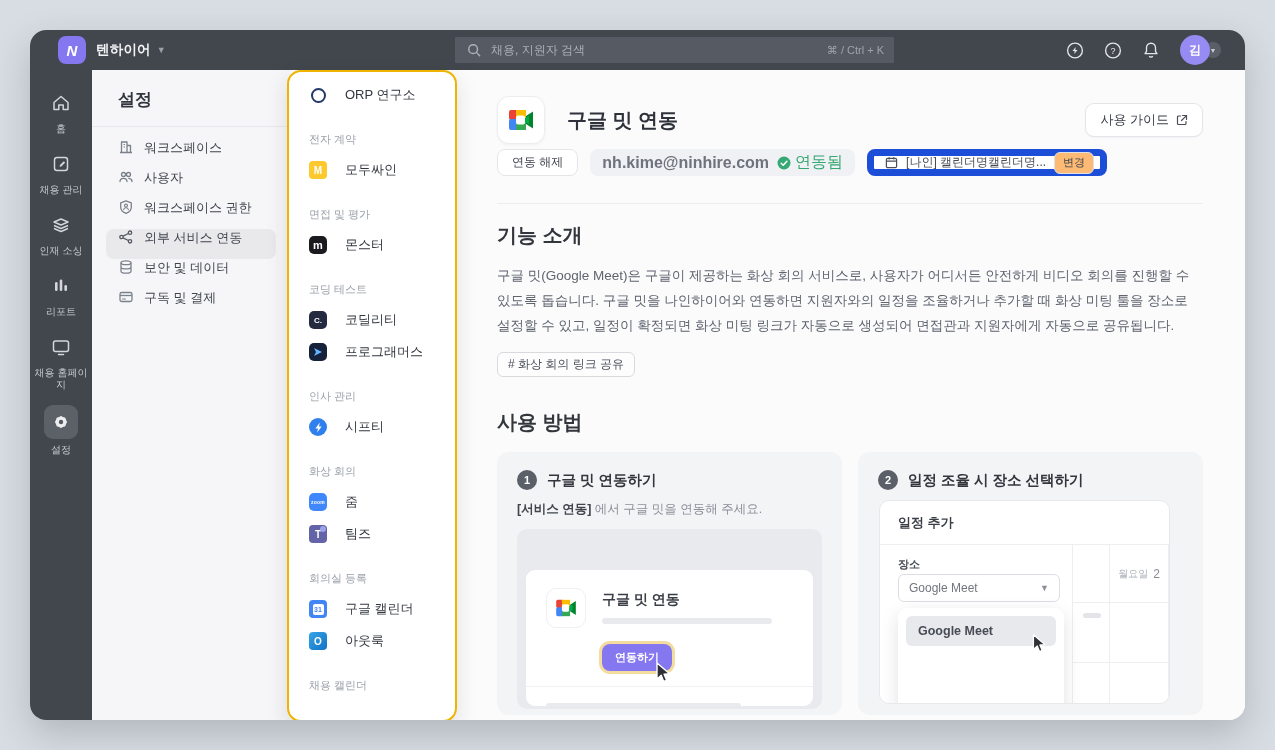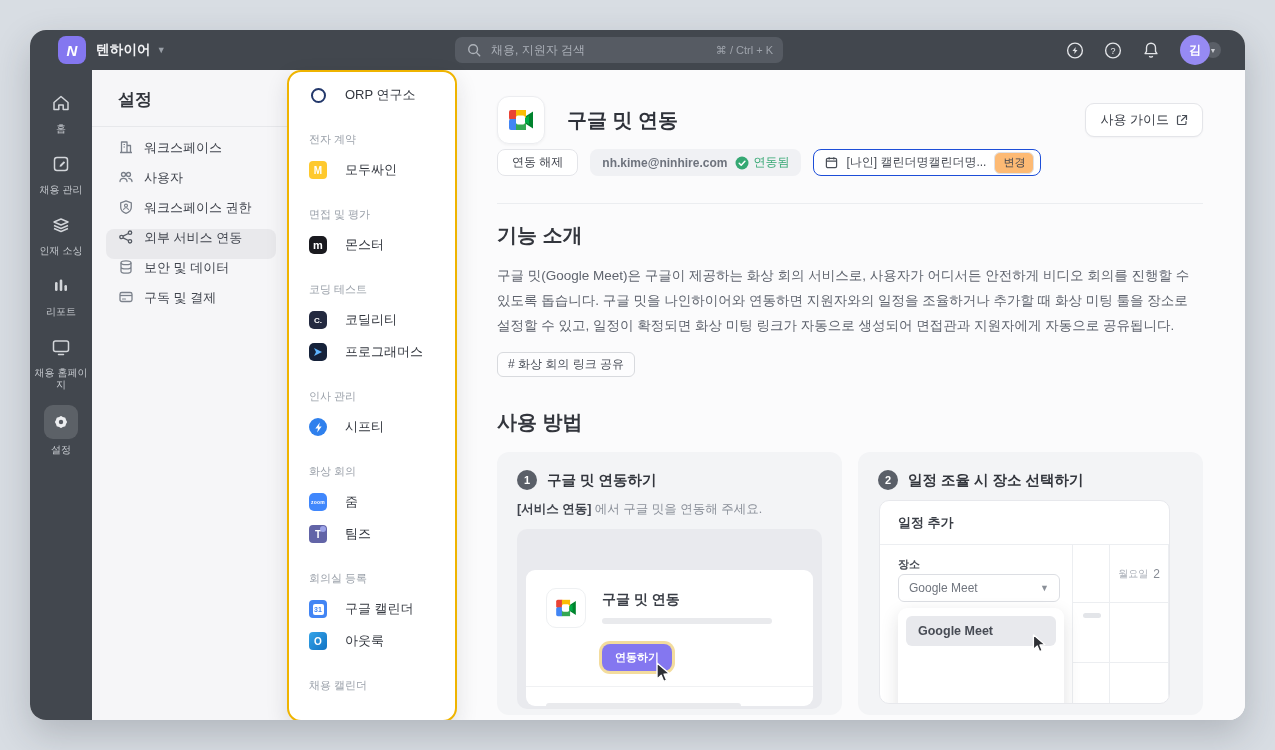--- a/index.html
+++ b/index.html
@@ -6,21 +6,21 @@
 html,body { width:1275px; height:750px; }
 body { background:#d8dde3; font-family:"Liberation Sans","DejaVu Sans",sans-serif; color:#33363d; }
 .stage { position:relative; width:1275px; height:750px; }
 .window { position:absolute; left:30px; top:30px; width:1215px; height:690px; border-radius:16px; overflow:hidden; background:#fbfbfc; box-shadow:0 14px 36px rgba(40,46,56,.22); }
 
 
 .topbar { position:relative; height:40px; background:#42474e; display:flex; align-items:center; padding:0 24px 0 28px; }
 .logo { width:28px; height:28px; border-radius:8px; background:#8477f0; color:#fff; display:flex; align-items:center; justify-content:center; font-weight:bold; font-style:italic; font-size:15px; flex:0 0 auto; }
 .ws-name { margin-left:10px; color:#f2f3f5; font-size:13.5px; font-weight:bold; letter-spacing:.2px; }
 .ws-caret { margin-left:6px; color:#9aa0a8; font-size:9px; }
-.searchbar { position:absolute; left:425px; top:7px; width:328px; height:26px; background:#565b63; border-radius:7px; display:flex; align-items:center; padding:0 10px; gap:8px; }
+.searchbar { position:absolute; left:425px; top:7px; width:439px; height:26px; background:#565b63; border-radius:1px; display:flex; align-items:center; padding:0 10px; gap:8px; }
 .searchbar .ph { color:#abb0b8; font-size:12px; flex:1; }
 .searchbar .kbd { color:#9ea3ab; font-size:11px; }
 .top-icons { margin-left:auto; display:flex; align-items:center; gap:20px; }
 .tico { width:18px; height:18px; display:flex; align-items:center; justify-content:center; }
 .avatar-wrap { display:flex; align-items:center; }
 .avatar { width:30px; height:30px; border-radius:50%; background:#968af3; color:#fff; font-size:12px; font-weight:bold; display:flex; align-items:center; justify-content:center; z-index:2; }
 .av-caret { width:16px; height:16px; margin-left:-5px; border-radius:50%; background:#5a5f67; color:#c9ccd2; font-size:7px; display:flex; align-items:center; justify-content:center; }
 
 
 .body-row { display:flex; height:650px; }
@@ -62,24 +62,24 @@
 
 .main { flex:1; position:relative; background:#fbfbfc; }
 .main-inner { position:absolute; left:167px; right:0; top:0; bottom:0; overflow:hidden; }
 .main-header { padding:26px 42px 0 40px; }
 .hrow1 { display:flex; align-items:center; }
 .meet-card { width:48px; height:48px; background:#fff; border:1px solid #ecedf0; border-radius:12px; display:flex; align-items:center; justify-content:center; box-shadow:0 1px 3px rgba(30,34,40,.05); }
 .page-title { margin-left:22px; font-size:20px; font-weight:bold; color:#2f323a; }
 .btn-guide { margin-left:auto; height:34px; background:#fff; border:1px solid #e4e5e9; border-radius:9px; padding:0 14px; display:flex; align-items:center; gap:7px; font-size:13px; color:#3e424b; cursor:pointer; box-shadow:0 1px 2px rgba(30,34,40,.04); }
 .hrow2 { margin-top:5px; display:flex; align-items:center; gap:12px; }
 .btn-outline { height:27px; background:#fff; border:1px solid #e4e5e9; border-radius:8px; padding:0 14px; font-size:12px; color:#3e424b; display:flex; align-items:center; cursor:pointer; }
-.pill-status { height:27px; background:#f0f1f4; border-radius:8px; padding:0 12px; display:flex; align-items:center; gap:8px; font-size:12px; }
+.pill-status { height:27px; background:#f0f1f4; border-radius:8px; padding:0 12px; display:flex; align-items:center; gap:8px; font-size:16px; }
 .pill-status .email { color:#6e737d; font-weight:bold; }
 .pill-status .ok { color:#35a873; font-weight:normal; display:flex; align-items:center; gap:4px; }
-.chip-cal { height:27px; background:#fff; border:1px solid #1d4ed8; border-radius:8px; padding:0 6px 0 11px; display:flex; align-items:center; gap:8px; font-size:12px; color:#474b54; }
+.chip-cal { height:27px; background:#fff; border:7px solid #1d4ed8; border-radius:8px; padding:0 6px 0 11px; display:flex; align-items:center; gap:8px; font-size:12px; color:#474b54; }
 .chip-cal .mini-btn { border:1px solid #dfe1e6; border-radius:6px; background:#fdba74; font-size:11px; color:#3e424b; padding:2.5px 8px; cursor:pointer; white-space:nowrap; }
 .h-divider { height:1px; background:#ebedf0; margin-top:27px; }
 
 .main-body { padding:0 42px 0 40px; }
 .sec-title { margin-top:18px; font-size:20px; font-weight:bold; color:#33363d; }
 .feature-desc { margin-top:14px; font-size:13.5px; line-height:25px; color:#5f646e; }
 .tag { display:inline-block; margin-top:14px; border:1px solid #d8dade; border-radius:6px; padding:3px 10px; font-size:12px; color:#4a4f59; background:#fdfdfe; }
 .usage-title { margin-top:32px; }
 .cards { margin-top:16px; display:flex; gap:16px; }
 .usage-card { flex:1; background:#f3f4f6; border-radius:12px; padding:18px 20px 0; height:263px; overflow:hidden; position:relative; }

